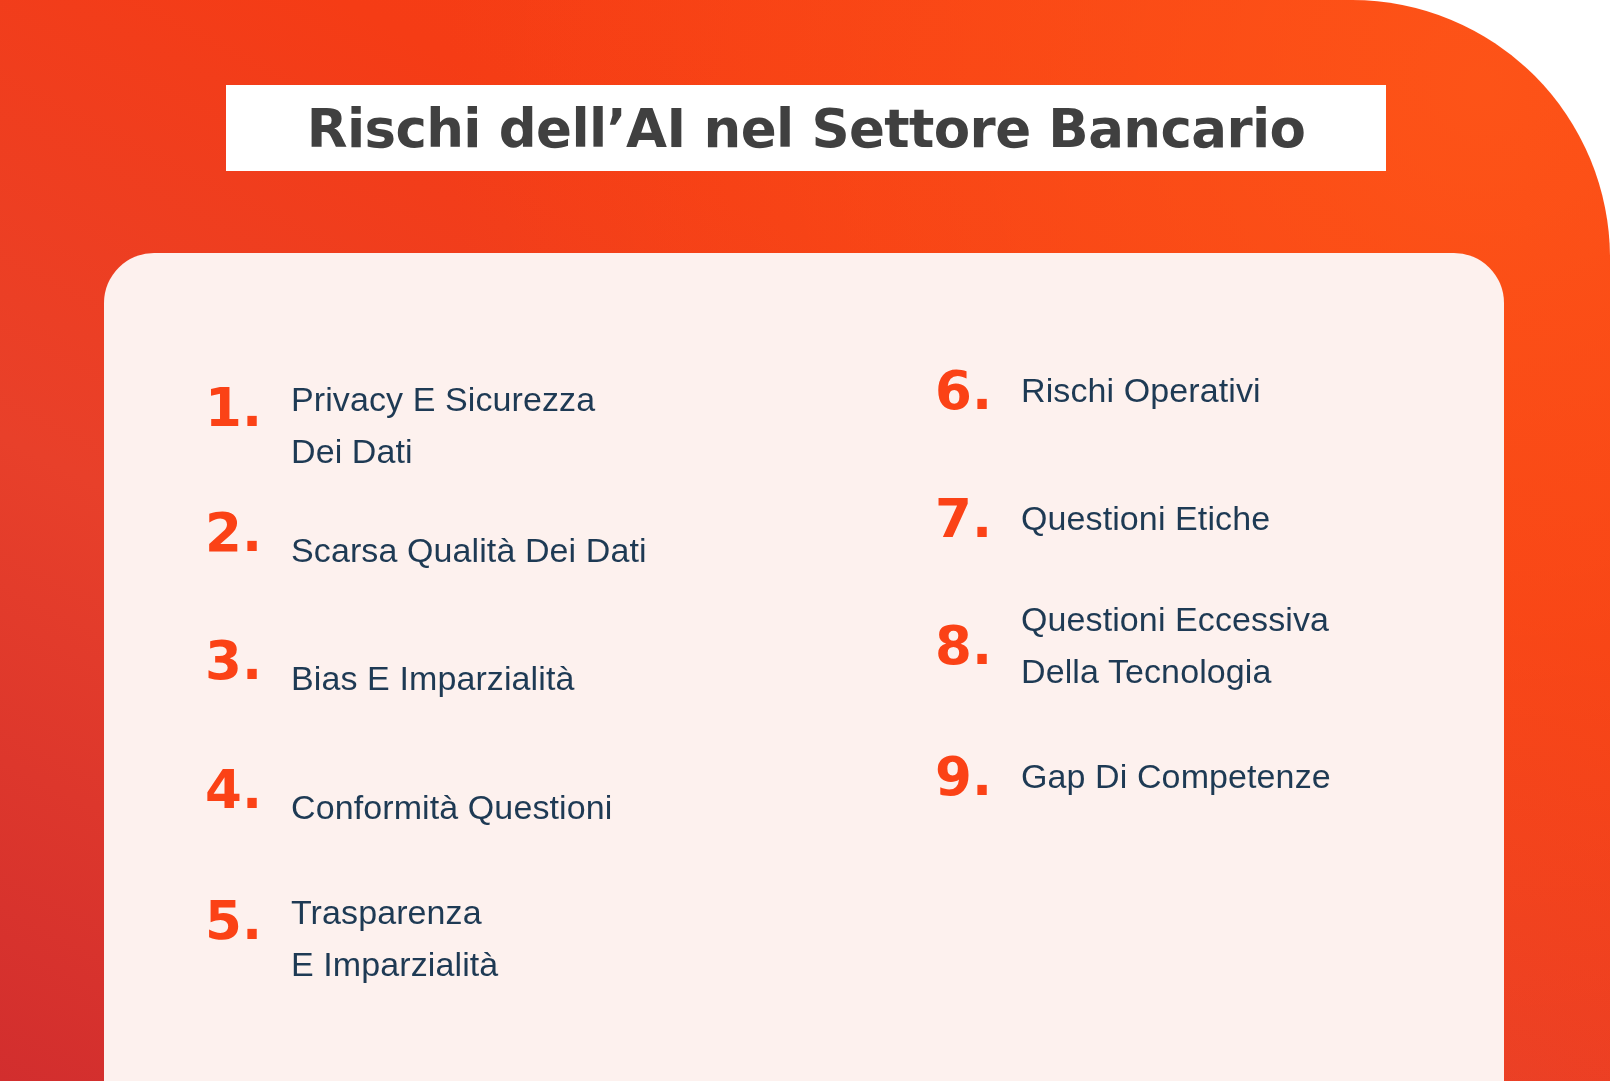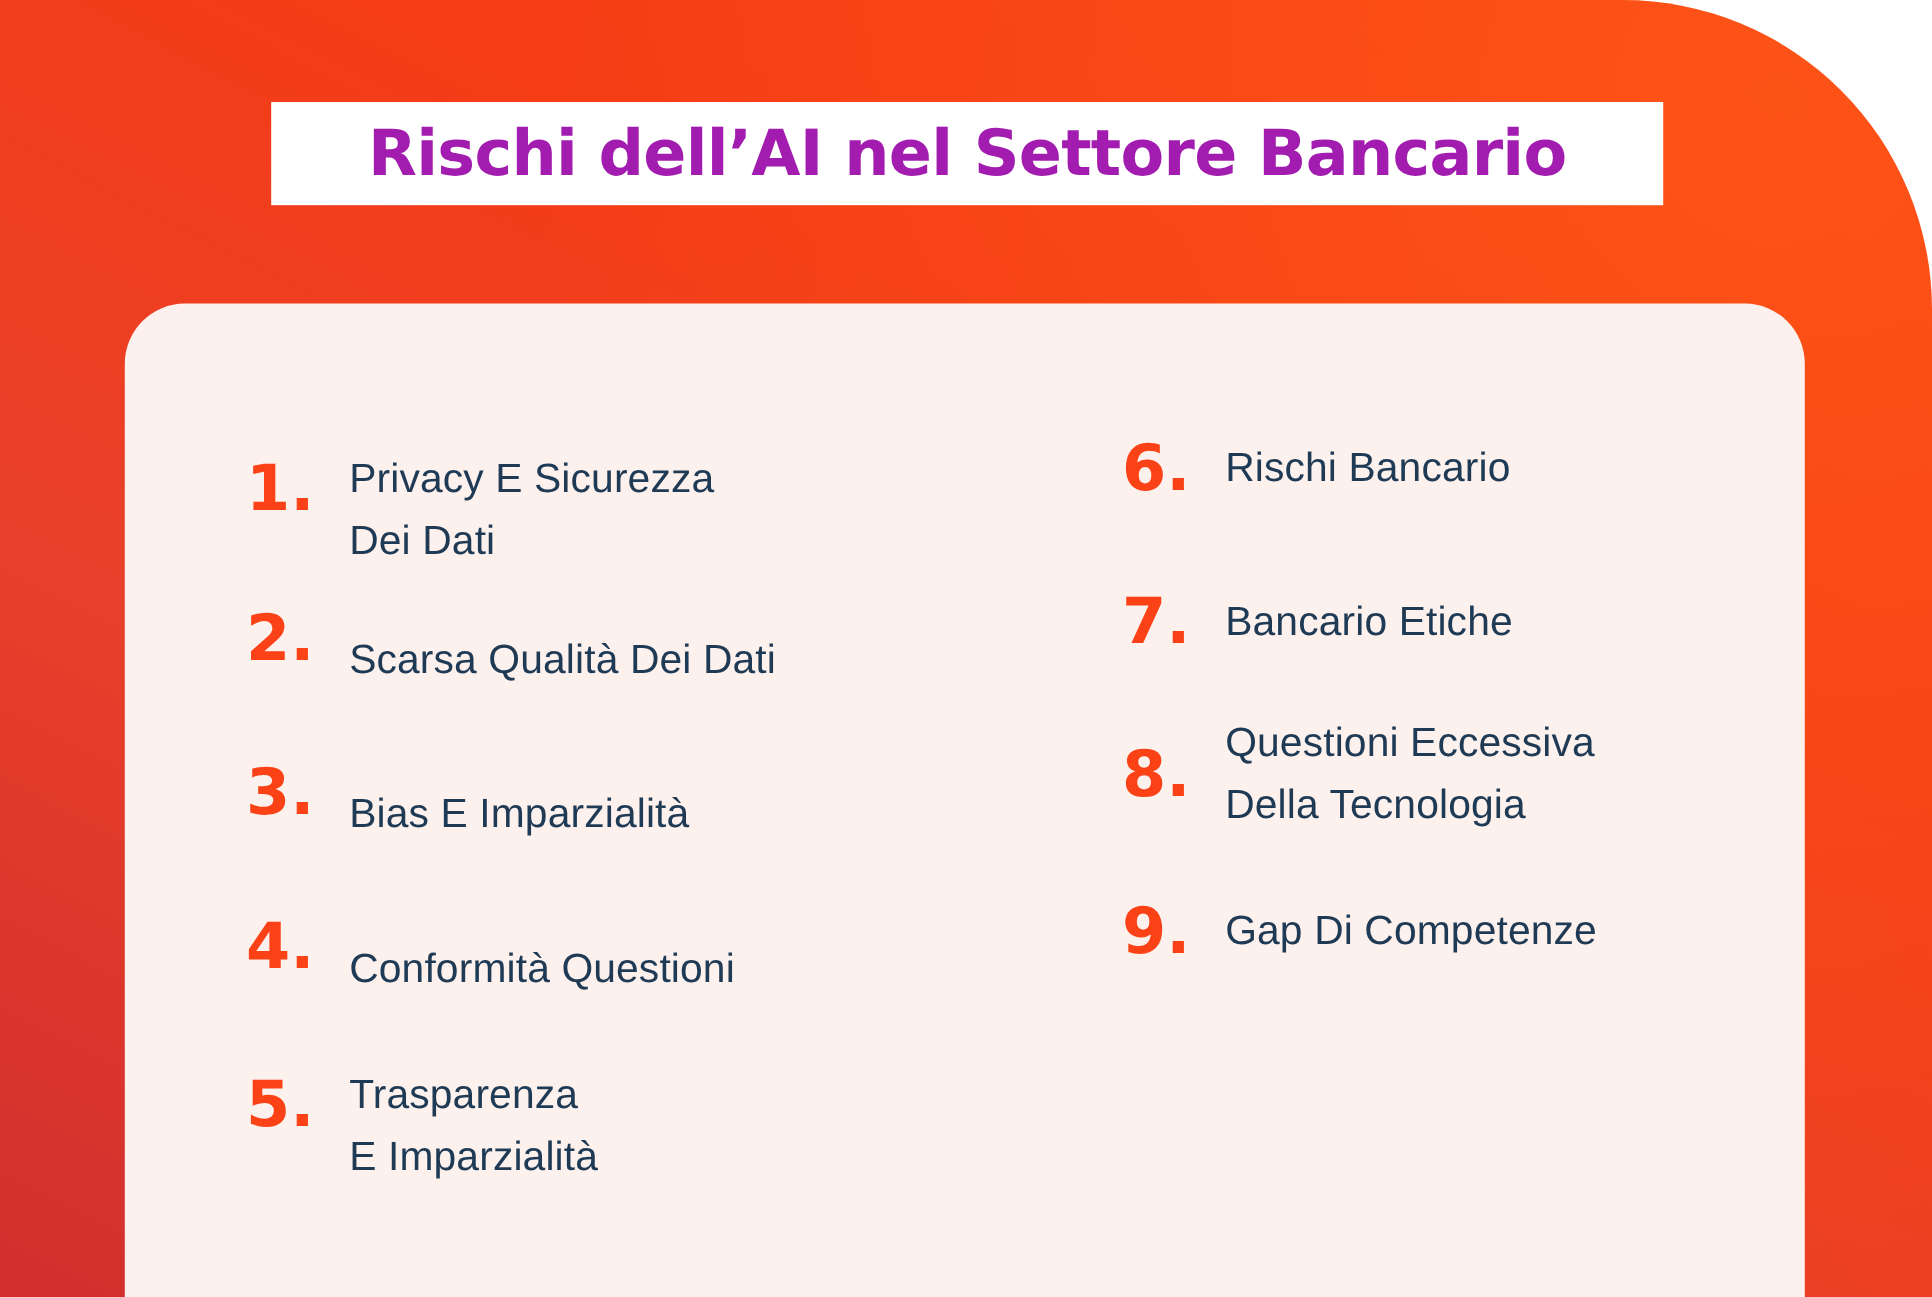--- a/index.html
+++ b/index.html
@@ -50,21 +50,21 @@
     top: 85px;
     width: 1160px;
     height: 86px;
     background: #FFFFFF;
     display: flex;
     align-items: center;
     justify-content: center;
   }
 
   .title-text {
-    color: #a21caf;
+    color: #404040;
     font-family: "DejaVu Sans", sans-serif;
     font-weight: 700;
     font-size: 53px;
     letter-spacing: -0.6px;
     white-space: nowrap;
     line-height: 1;
   }
 
   
   .columns {
@@ -159,26 +159,26 @@
         <span class="label">Trasparenza
 E Imparzialità</span>
       </div>
 
     </div>
 
     <div class="col col-right">
 
       <div class="risk-item" style="left:105px; top:111px;">
         <span class="num">6.</span>
-        <span class="label">Rischi Bancario</span>
+        <span class="label">Rischi Operativi</span>
       </div>
 
       <div class="risk-item" style="left:105px; top:239px;">
         <span class="num">7.</span>
-        <span class="label">Bancario Etiche</span>
+        <span class="label">Questioni Etiche</span>
       </div>
 
       <div class="risk-item" style="left:105px; top:341px;">
         <span class="num">8.</span>
         <span class="label">Questioni Eccessiva
 Della Tecnologia</span>
       </div>
 
       <div class="risk-item" style="left:105px; top:497px;">
         <span class="num">9.</span>

